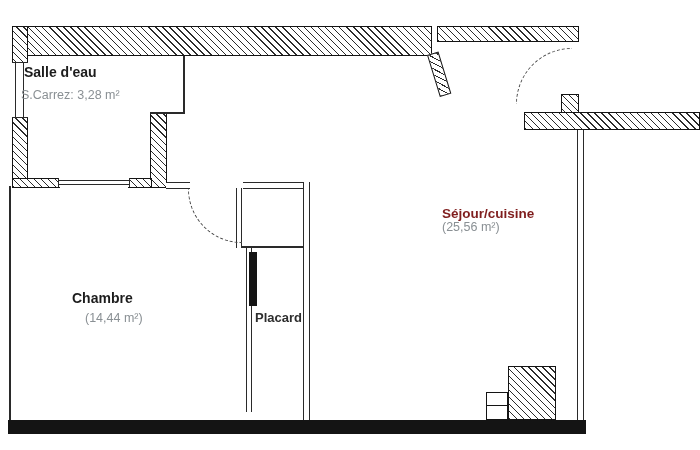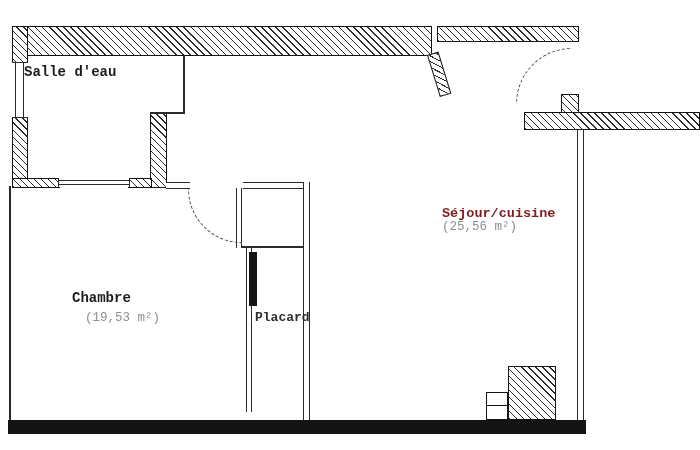--- a/index.html
+++ b/index.html
@@ -1,17 +1,17 @@
 <!DOCTYPE html>
 <html><head>
 <meta charset="utf-8">
 <style>
   html,body{margin:0;padding:0;background:#ffffff;}
   #plan{position:relative;width:700px;height:450px;background:#ffffff;
-        font-family:Liberation Mono, monospace;overflow:hidden;}
+        font-family:Liberation Sans, sans-serif;overflow:hidden;}
   .abs{position:absolute;box-sizing:border-box;}
   .hatch{background-color:#ffffff;border:1.7px solid #141414;
          background-image:repeating-linear-gradient(45deg,#2b2b2b 0,#2b2b2b 1px,transparent 1px,transparent 5px);}
   .solid{background:#141414;}
   .dv{background:#ffffff;border-left:1.5px solid #2a2a2a;border-right:1.5px solid #2a2a2a;}
   .dh{background:#ffffff;border-top:1.5px solid #2a2a2a;border-bottom:1.5px solid #2a2a2a;}
   .line{background:#2a2a2a;}
   .box{background:#ffffff;border:1.5px solid #141414;}
   .win-v{background-color:#ffffff;border-top:1px solid #2a2a2a;border-bottom:1px solid #2a2a2a;
          background-image:linear-gradient(to right,transparent 0 3px,#2a2a2a 3px 4px,transparent 4px 11px,#2a2a2a 11px 12px,transparent 12px);}
@@ -59,22 +59,23 @@
   </div>
   <div class="abs arc-clip" style="left:516px;top:48px;width:56px;height:56px;">
     <div class="arc" style="left:0;top:0;width:112px;height:112px;"></div>
   </div>
 
   <div class="abs hatch" style="left:508px;top:366px;width:48px;height:54px;"></div>
   <div class="abs box" style="left:486px;top:392px;width:22px;height:15px;"></div>
   <div class="abs box" style="left:486px;top:405px;width:22px;height:15px;"></div>
 
   <div class="abs room-title" style="left:24px;top:64px;">Salle d'eau</div>
+  <div class="abs room-area" style="left:21px;top:88px;">S.Carrez: 3,28 m²</div>
 
   <div class="abs room-title" style="left:72px;top:290px;">Chambre</div>
-  <div class="abs room-area" style="left:85px;top:311px;">(19,53 m²)</div>
+  <div class="abs room-area" style="left:85px;top:311px;">(14,44 m²)</div>
 
   <div class="abs room-title-sm" style="left:255px;top:310px;">Placard</div>
 
   <div class="abs room-title" style="left:442px;top:206px;font-size:13.5px;color:#7f1d1d;">Séjour/cuisine</div>
   <div class="abs room-area" style="left:442px;top:220px;">(25,56 m²)</div>
 
 </div>
 
 </body></html>

